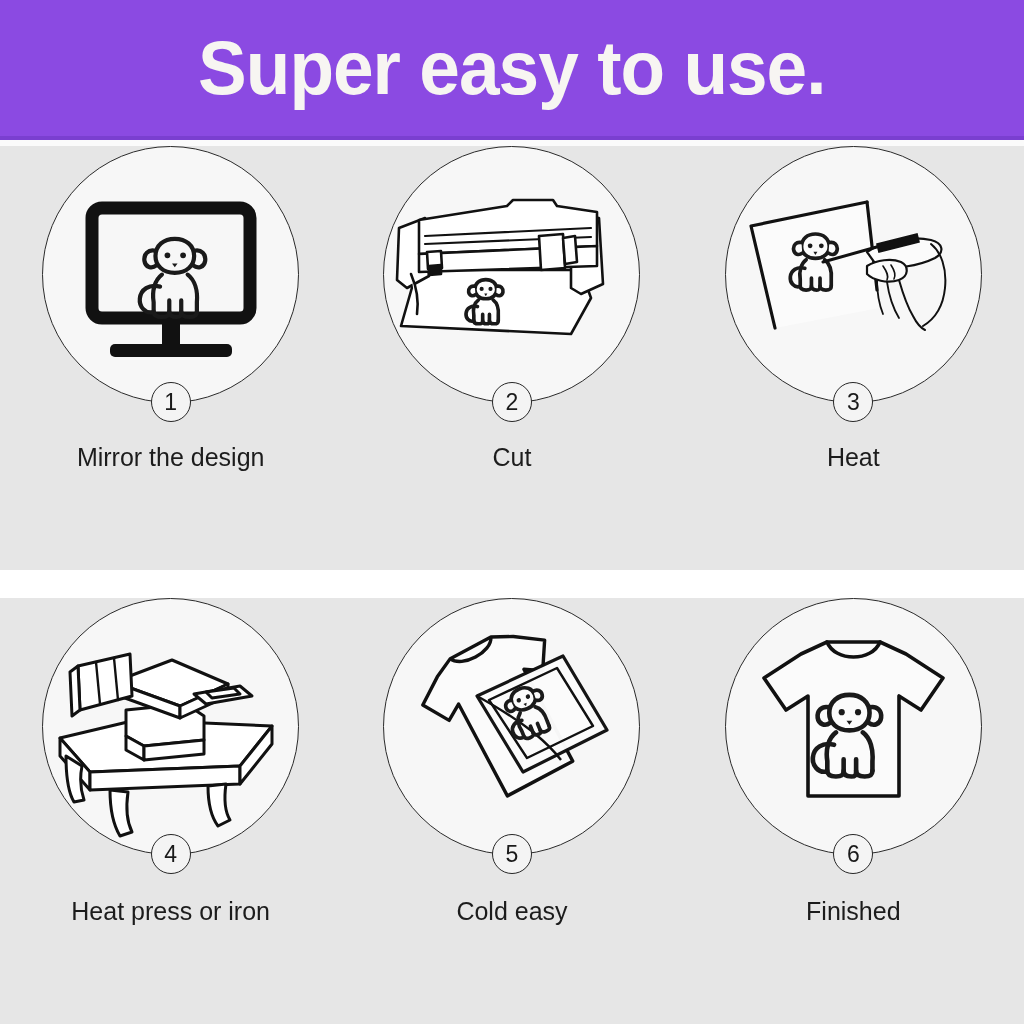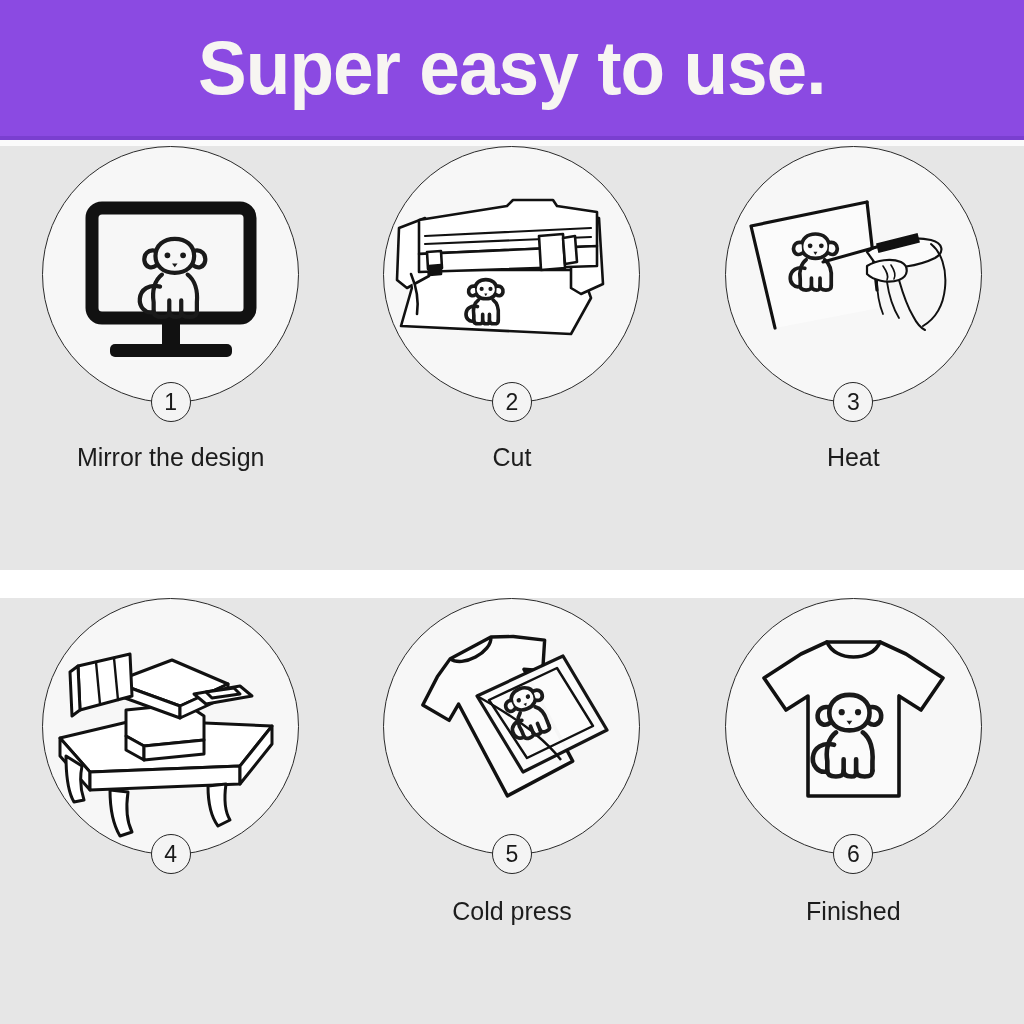--- a/index.html
+++ b/index.html
@@ -317,20 +317,21 @@
             <path d="M52 62 L56 104" stroke-width="2.4" fill="none"></path>
             <path d="M70 58 L74 100" stroke-width="2.4" fill="none"></path>
 
             <path d="M150 94 L196 86 L208 96 L162 104 Z"></path>
             <path d="M162 92 L190 88 L196 94 L168 98 Z" fill="#fff"></path>
           </g>
         </svg>
       </div>
       <div class="badge">4</div>
     </div>
+    <div class="caption">Heat press or iron</div>
   </div>
 
   <div class="step">
     <div class="circle">
       <div class="circle-inner">
         <svg width="253" height="253" viewBox="0 0 253 253">
 
           <g transform="rotate(-28 126 126)">
             <path d="M84 48 L104 38 L150 38 L170 48 L196 66 L180 92 L164 82 L164 186 L90 186 L90 82 L74 92 L58 66 Z" fill="#fbfbfb" stroke="#111" stroke-width="3.4" stroke-linejoin="round"></path>
             <path d="M104 38 C110 52, 144 52, 150 38" fill="none" stroke="#111" stroke-width="3.4"></path>
@@ -352,21 +353,21 @@
             <path d="M54 42 C62 48, 65 60, 64 72 L64 82"></path>
             <path d="M17 82 C17 87, 21 88, 26 88 C31 88, 34 87, 34 82 L34 70"></path>
             <path d="M47 82 C47 87, 51 88, 56 88 C61 88, 64 87, 64 82"></path>
             <path d="M34 82 C34 87, 38 88, 42 88 C46 88, 47 87, 47 82 L47 70"></path>
             <path d="M24 55 C12 52, 3 58, 2 68 C1 77, 8 84, 15 83"></path>
           </g>
         </svg>
       </div>
       <div class="badge">5</div>
     </div>
-    <div class="caption">Cold press</div>
+    <div class="caption">Cold easy</div>
   </div>
 
   <div class="step">
     <div class="circle">
       <div class="circle-inner">
         <svg width="253" height="253" viewBox="0 0 253 253">
 
           <path d="M74 54 L100 42 L153 42 L179 54 L216 78 L194 110 L172 96 L172 196 L81 196 L81 96 L59 110 L37 78 Z" fill="#fbfbfb" stroke="#111" stroke-width="3.6" stroke-linejoin="round" stroke-linecap="round"></path>
 
           <path d="M100 42 C108 62, 145 62, 153 42" fill="none" stroke="#111" stroke-width="3.6" stroke-linecap="round"></path>

